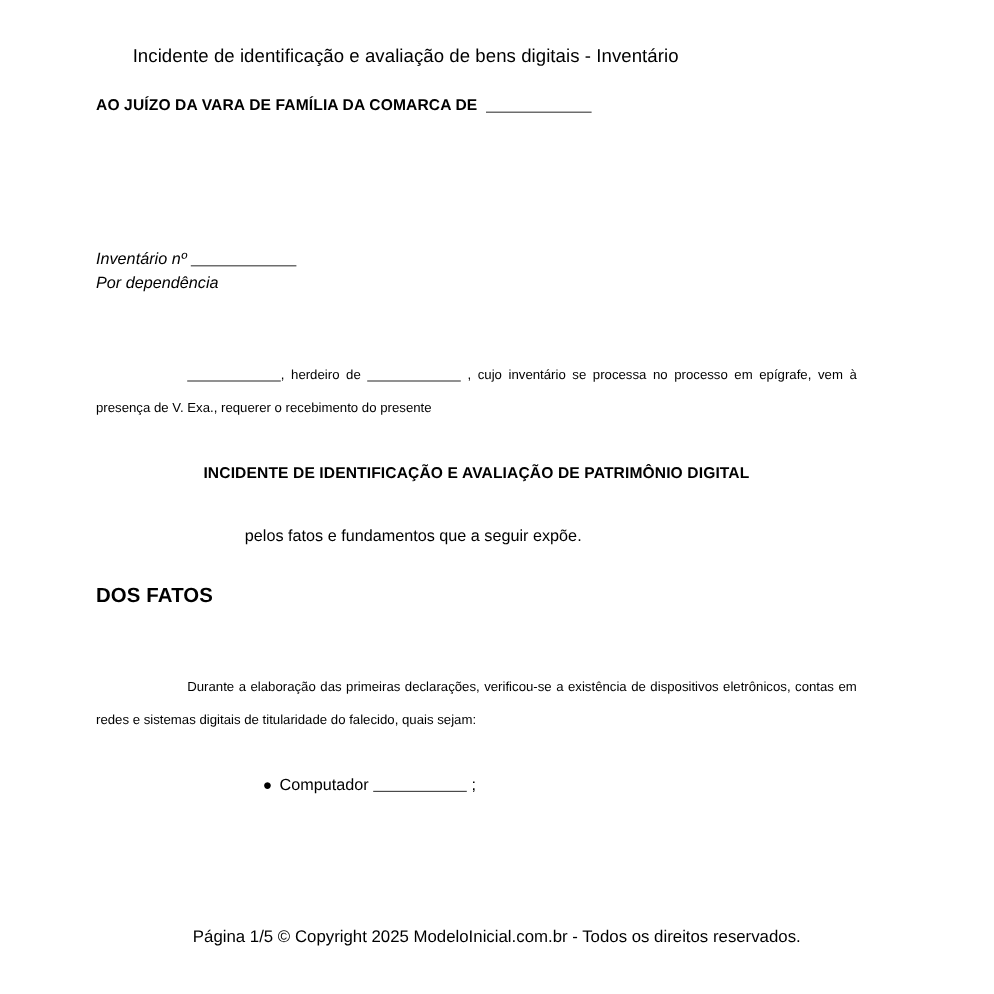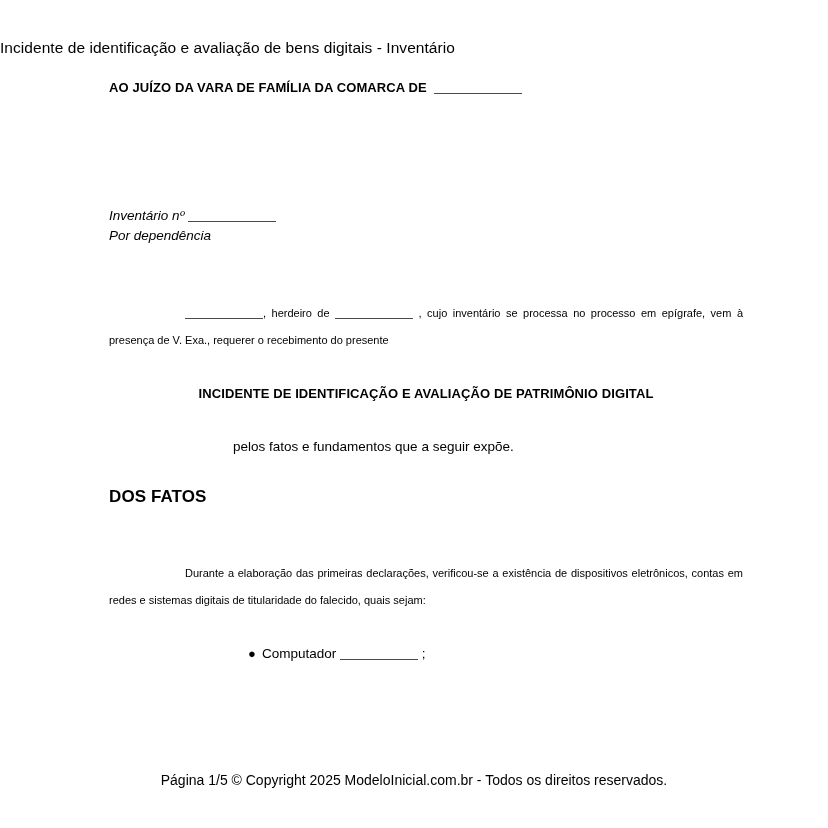--- a/index.html
+++ b/index.html
@@ -24,31 +24,32 @@
     background: #ffffff;
     box-sizing: border-box;
   }
 
   
   .doc-title {
     position: absolute;
     top: 38px;
     left: 0;
     width: 676px;
+    text-align: center;
     font-size: 15.5px;
     font-weight: 400;
     letter-spacing: 0.05px;
     line-height: 20px;
   }
 
   
   .content {
     position: absolute;
     top: 78px;
-    left: 109px;
+    left: 80px;
     width: 634px;
   }
 
   .addressee {
     font-size: 13px;
     font-weight: bold;
     line-height: 20px;
     margin: 0;
     letter-spacing: 0.1px;
   }

